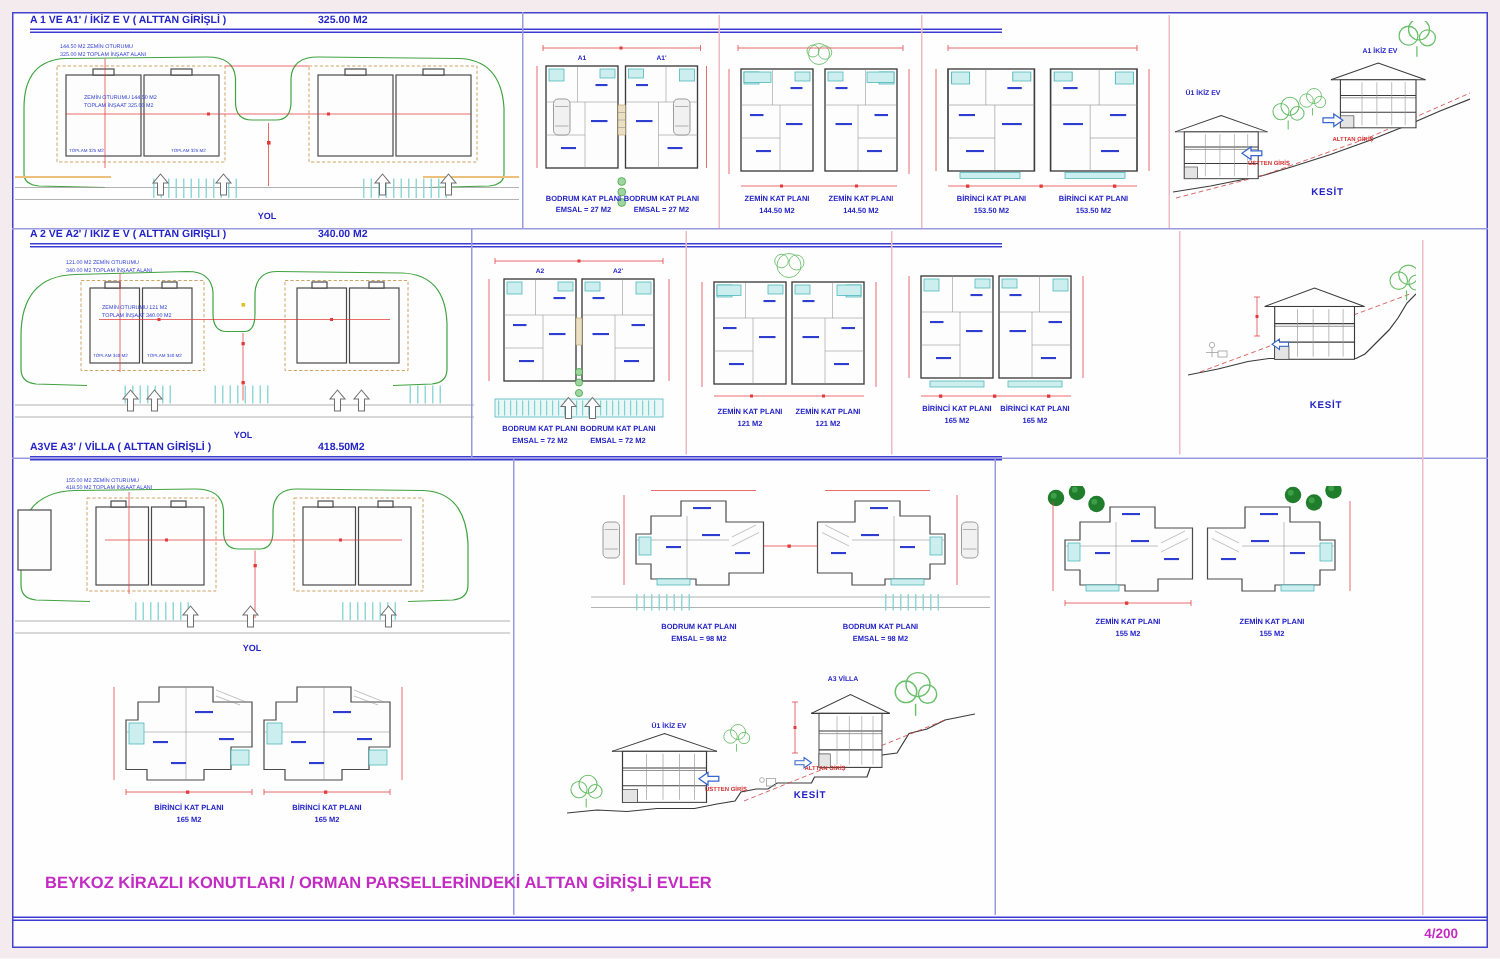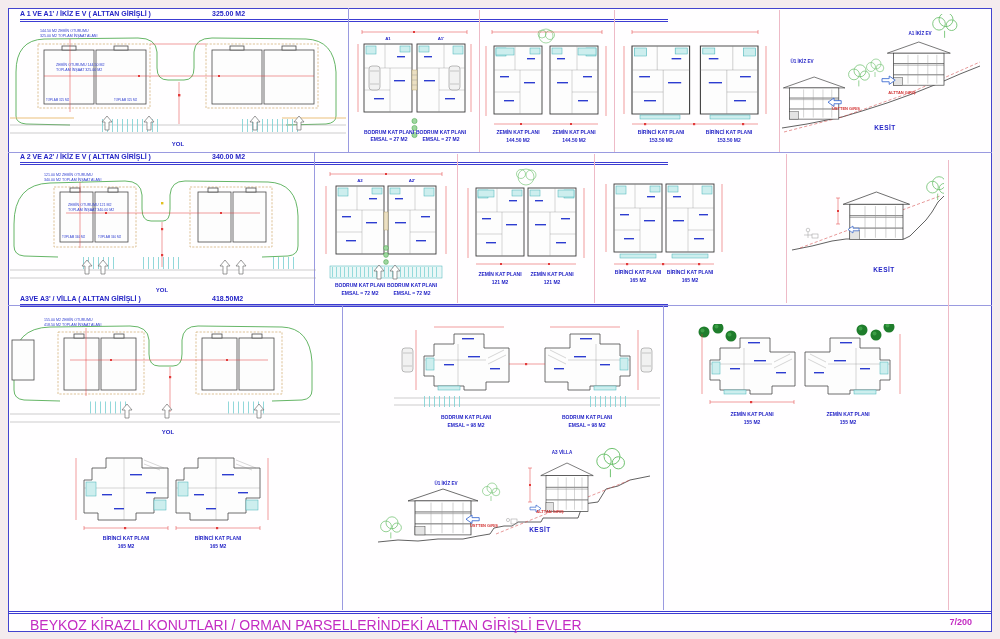--- a/index.html
+++ b/index.html
@@ -6,21 +6,21 @@
   html,body{width:1000px;height:639px}
   body{background:#f4ebee;font-family:"Liberation Sans",sans-serif;position:relative;overflow:hidden}
   .sheet{position:absolute;left:8px;top:8px;width:984px;height:624px;background:#fffeff;border:1px solid #4343ce}
   .panel{position:absolute}
   .hdr{position:absolute;left:20px;width:648px;height:12px;border-bottom:3px double #3c3cd2;color:#2424c6;font-size:7px;font-weight:bold;white-space:nowrap}
   .hdr .area{position:absolute;left:192px;top:0}
   .vdiv{position:absolute;width:1px;background:#9a9ae0}
   .vpink{position:absolute;width:1px;background:#eebac7}
   .hline{position:absolute;height:1px;background:#9a9ae0}
   .titlesep{position:absolute;left:8px;top:611px;width:984px;border-top:3px double #3c3cd2}
-  .titletext{position:absolute;left:30px;top:617px;color:#c32cc3;font-size:14px;font-weight:normal;white-space:nowrap}
+  .titletext{position:absolute;left:30px;top:583px;color:#c32cc3;font-size:11px;font-weight:bold;white-space:nowrap}
   .scaletext{position:absolute;left:902px;top:617px;width:70px;text-align:right;color:#c32cc3;font-size:9px;font-weight:bold}
   svg text{font-family:"Liberation Sans",sans-serif}
   .t-lbl{fill:#2424c6;font-size:5px;font-weight:bold;text-anchor:middle}
   .t-unit{fill:#2424c6;font-size:4.4px;text-anchor:middle;font-weight:bold}
   .t-note{fill:#2d3dd0;font-size:3.6px}
   .t-red{fill:#d23434;font-size:4px;text-anchor:middle;font-weight:bold}
   .t-kesit{fill:#2424c6;font-size:6.5px;font-weight:bold;text-anchor:middle;letter-spacing:.5px}
   .t-bldg{fill:#2424c6;font-size:4.6px;font-weight:bold;text-anchor:middle}
   .t-yol{fill:#2424c6;font-size:6px;font-weight:bold;text-anchor:middle}
   .ln-dim{stroke:#e23b3b;stroke-width:.5;fill:none}
@@ -508,13 +508,13 @@
     </g>
   <use href="#arrl" transform="translate(88,73) scale(1.2)"></use>
   <text x="106" y="85" class="t-red">ÜSTTEN GİRİŞ</text>
   <use href="#arrr" transform="translate(152,63)"></use>
   <text x="172" y="71" class="t-red">ALTTAN GİRİŞ</text>
   <text x="162" y="90" class="t-kesit">KESİT</text>
 </svg>
 
 <div class="titlesep"></div>
 <div class="titletext">BEYKOZ KİRAZLI KONUTLARI / ORMAN PARSELLERİNDEKİ  ALTTAN GİRİŞLİ EVLER</div>
-<div class="scaletext">7/200</div>
+<div class="scaletext">4/200</div>
 
 </body></html>

